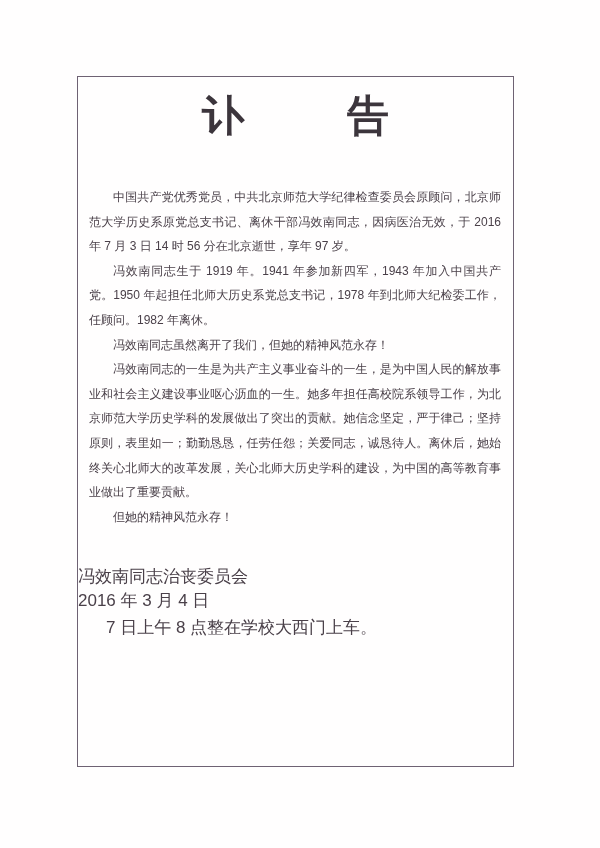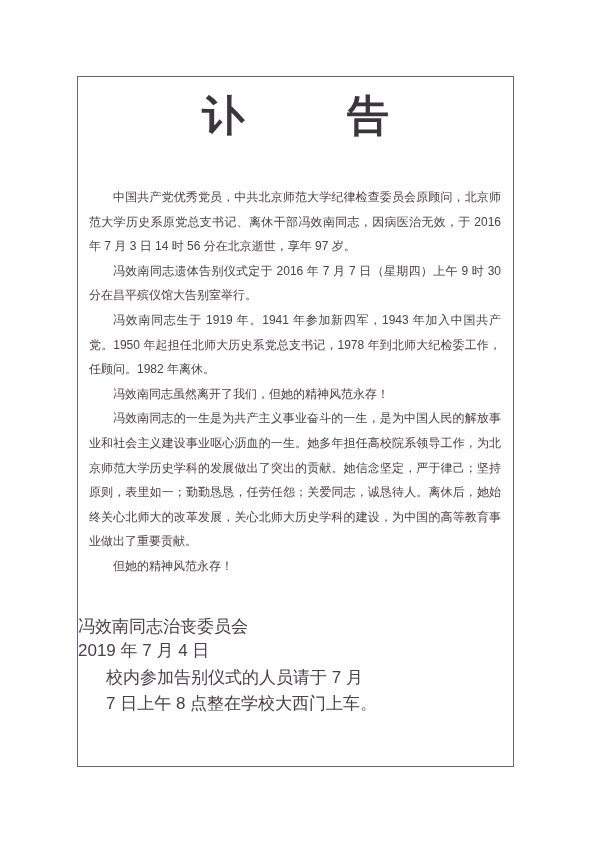--- a/index.html
+++ b/index.html
@@ -68,31 +68,29 @@
 <div class="scan-page">
   <div class="frame">
 
     <div class="title-row">
       <span>讣</span>
       <span>告</span>
     </div>
 
     <div class="body-text">
       <p>中国共产党优秀党员，中共北京师范大学纪律检查委员会原顾问，北京师范大学历史系原党总支书记、离休干部冯效南同志，因病医治无效，于 2016 年 7 月 3 日 14 时 56 分在北京逝世，享年 97 岁。</p>
-      <p>冯效南同志遗体告别仪式定于 2016 年 7 月 7 日（星期四）上午 9 时 30 分在昌平殡仪馆大告别室举行。</p>
       <p>冯效南同志生于 1919 年。1941 年参加新四军，1943 年加入中国共产党。1950 年起担任北师大历史系党总支书记，1978 年到北师大纪检委工作，任顾问。1982 年离休。</p>
       <p>冯效南同志虽然离开了我们，但她的精神风范永存！</p>
       <p>冯效南同志的一生是为共产主义事业奋斗的一生，是为中国人民的解放事业和社会主义建设事业呕心沥血的一生。她多年担任高校院系领导工作，为北京师范大学历史学科的发展做出了突出的贡献。她信念坚定，严于律己；坚持原则，表里如一；勤勤恳恳，任劳任怨；关爱同志，诚恳待人。离休后，她始终关心北师大的改革发展，关心北师大历史学科的建设，为中国的高等教育事业做出了重要贡献。</p>
       <p>但她的精神风范永存！</p>
     </div>
 
     <div class="signature">
       <div class="sig-committee">冯效南同志治丧委员会</div>
-      <div class="sig-date">2019 年 7 月 4 日</div>
+      <div class="sig-date">2016 年 3 月 4 日</div>
     </div>
 
     <div class="note">
-      <div>校内参加告别仪式的人员请于 7 月</div>
       <div>7 日上午 8 点整在学校大西门上车。</div>
     </div>
 
   </div>
 </div>
 
 </body></html>

